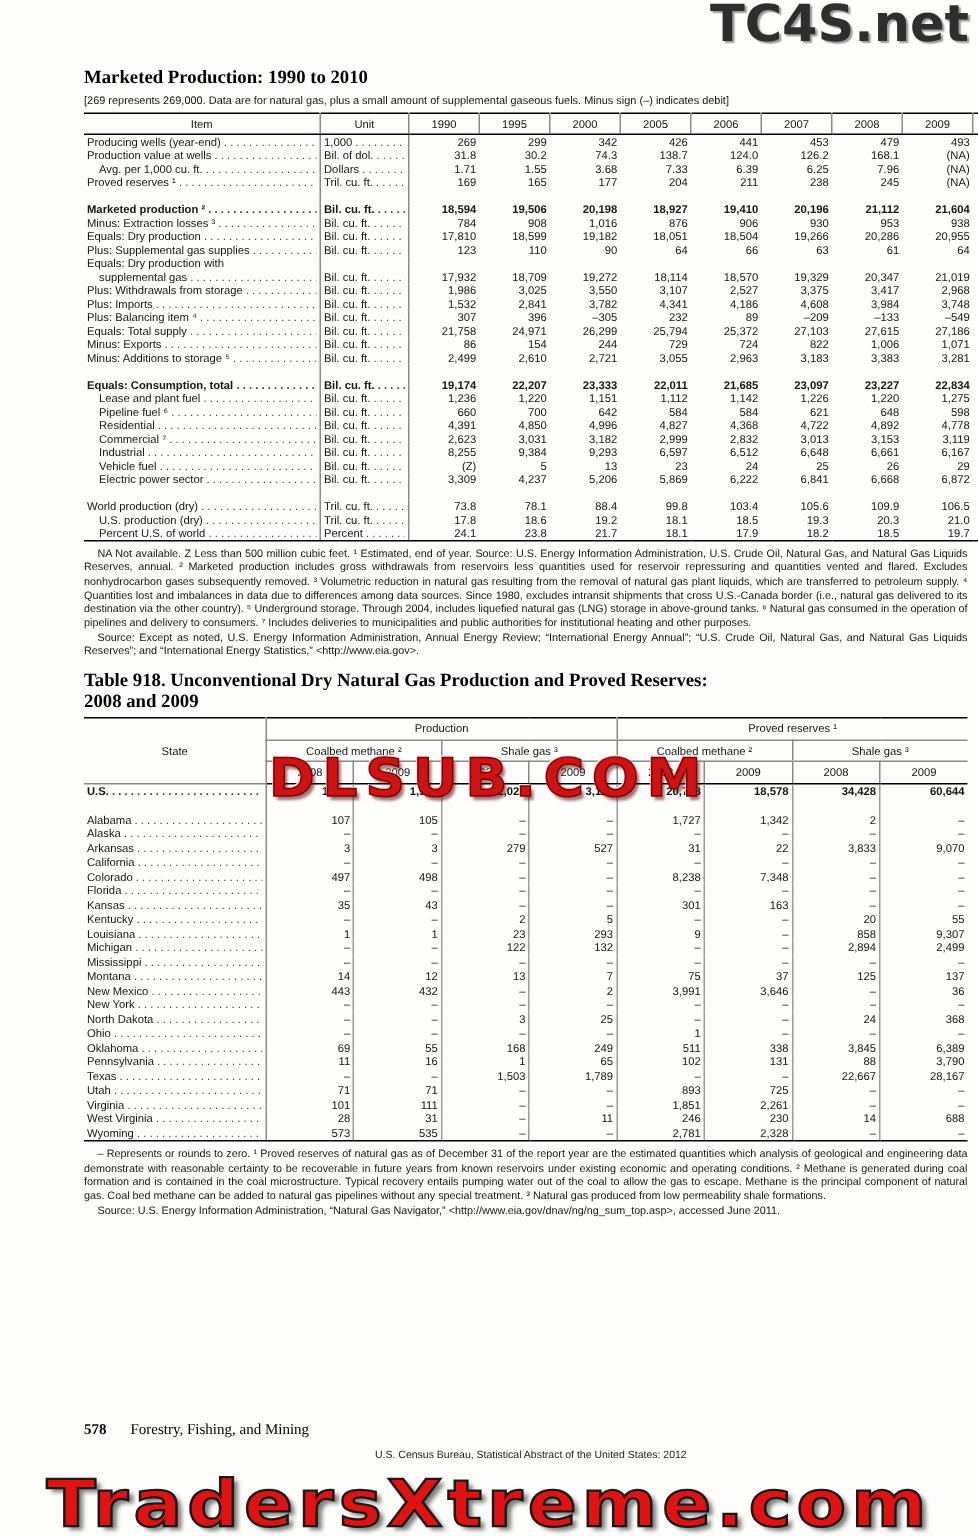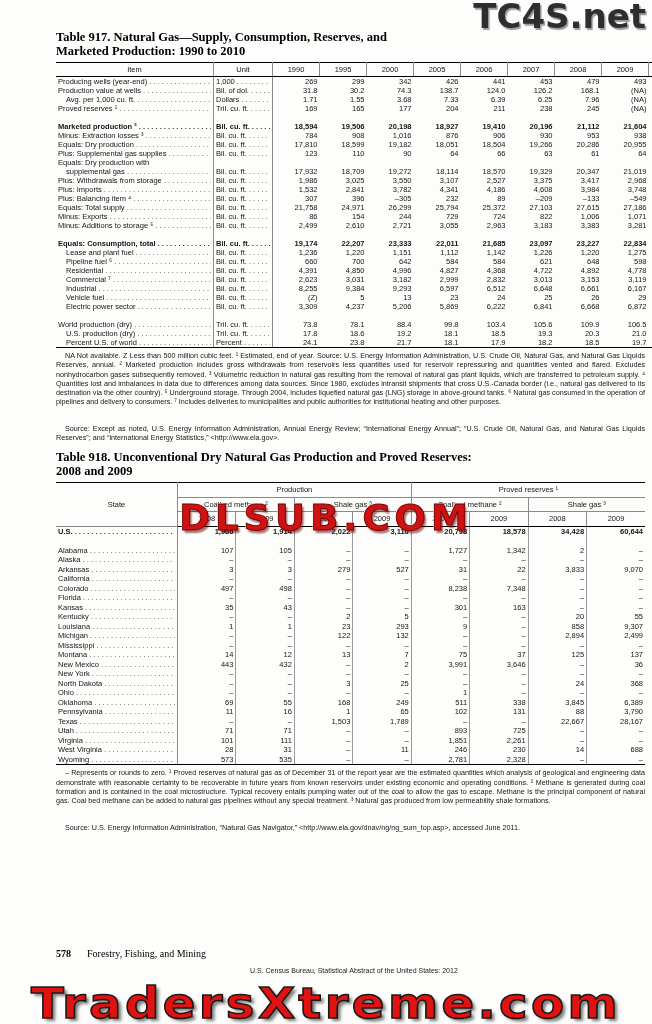--- a/index.html
+++ b/index.html
@@ -20,21 +20,21 @@
   #t917 td.c-item,#t917 td.c-unit{border-right:1px solid #8a8a8a;margin-left:20px;}
   #t917 tbody tr:last-child td{border-bottom:1.5px solid #000;text-align:right;}
   .lbl{white-space:nowrap;overflow:hidden;}
   .dots::after{content:" . . . . . . . . . . . . . . . . . . . . . . . . . . . . . . . . . . . . . . . . . . . .";color:#333;}
   .ind .lbl{padding-left:8px;}
   .num{text-align:right;padding-right:3px;}
   .bold{font-weight:bold;}
   tr.spacer td{height:5px;}
   
   .fn{font-size:7.2px;line-height:9.3px;text-align:justify;margin:3px 0 0 0;text-indent:9px;}
-  .src{margin-top:17px;}
+  .src{margin-top:0;}
   .gap{height:8px;}
   
   #t918{font-size:7.5px;line-height:9.5px;border-top:1.5px solid #000;margin-top:2px;}
   #t918 th{font-weight:normal;text-align:center;padding:2px 2px;vertical-align:middle;
        border-left:1px solid #8a8a8a;border-bottom:1px solid #8a8a8a;}
   #t918 tr > th:first-child{border-left:none;}
   #t918 thead tr:last-child th{border-bottom:1px solid #000;}
   #t918 th.s-col{border-right:1px solid #8a8a8a;text-align:center;}
   #t918 td{padding:0 2px;height:9.5px;vertical-align:bottom;border-left:1px solid #9a9a9a;}
   #t918 td:first-child{border-left:none;border-right:1px solid #8a8a8a;}
@@ -57,23 +57,24 @@
        text-shadow:3px 3px 3px rgba(0,0,0,.5);}
 </style>
 </head>
 <body>
 
 <div class="wm wm-top">TC4S.net</div>
 
 <div class="content">
 
   <h1 class="tbl-title">
-    <span>Table 917. Natural Gas—Supply, Consumption, Reserves, and</span><br>
+    <br>
     <span>Marketed Production: 1990 to 2010</span>
   </h1>
+  <p class="bracket">[269 represents 269,000. Data are for natural gas, plus a small amount of supplemental gaseous fuels. Minus sign (–) indicates debit]</p>
 
   <table id="t917">
     <thead>
       <tr>
           <th class="c-item">Item</th>
           <th class="c-unit">Unit</th>
           <th class="c-yr">1990</th>
           <th class="c-yr">1995</th>
           <th class="c-yr">2000</th>
           <th class="c-yr">2005</th>

